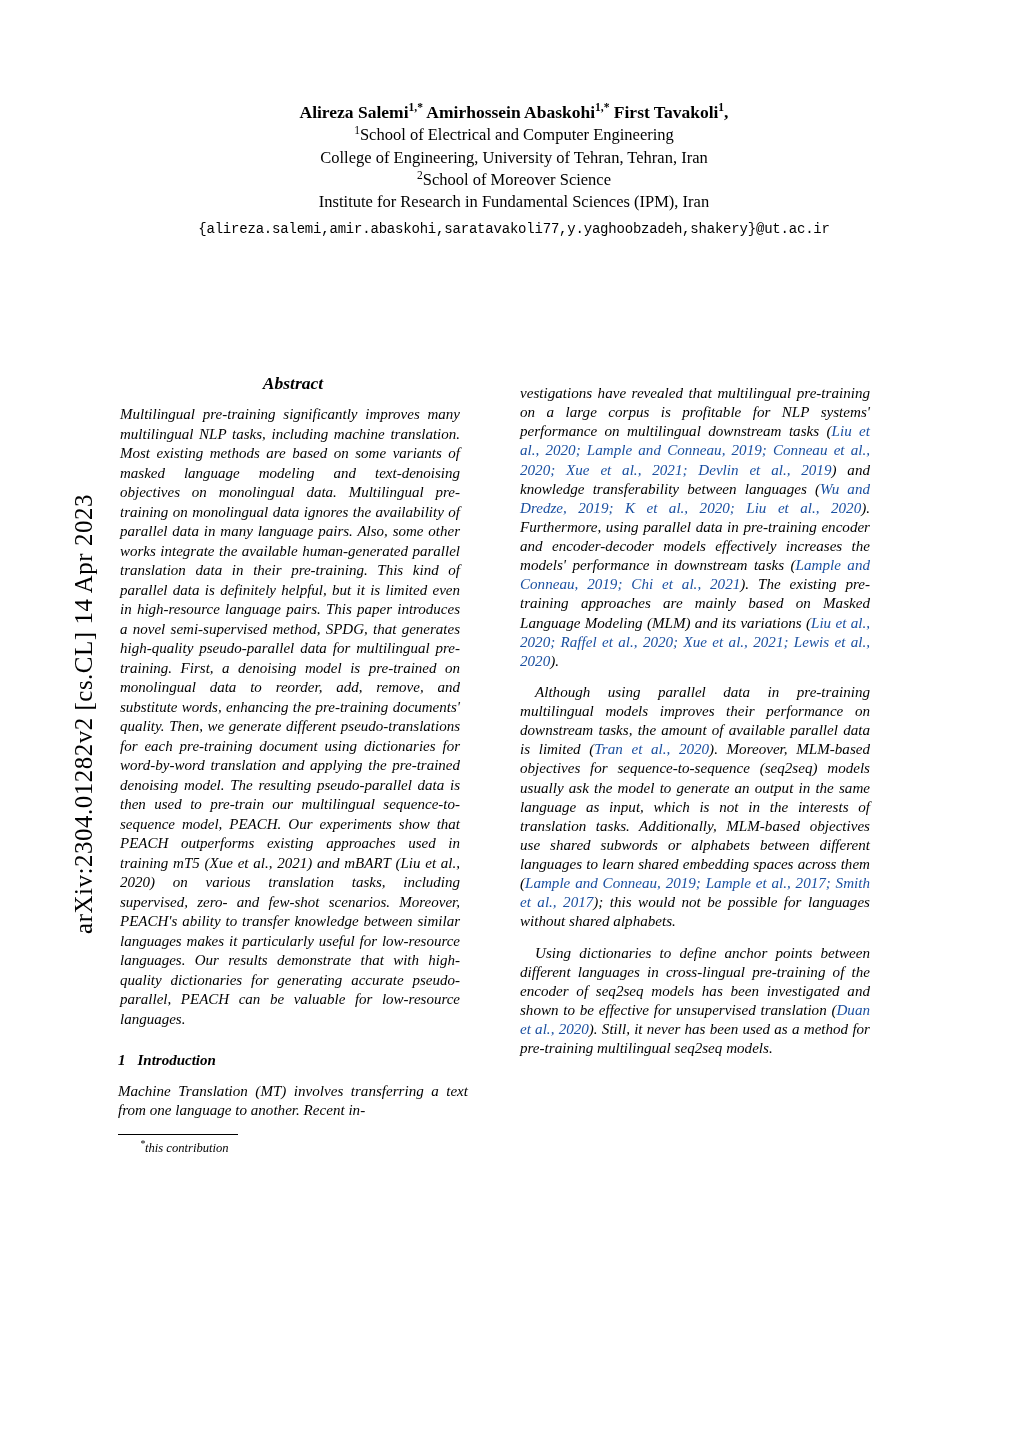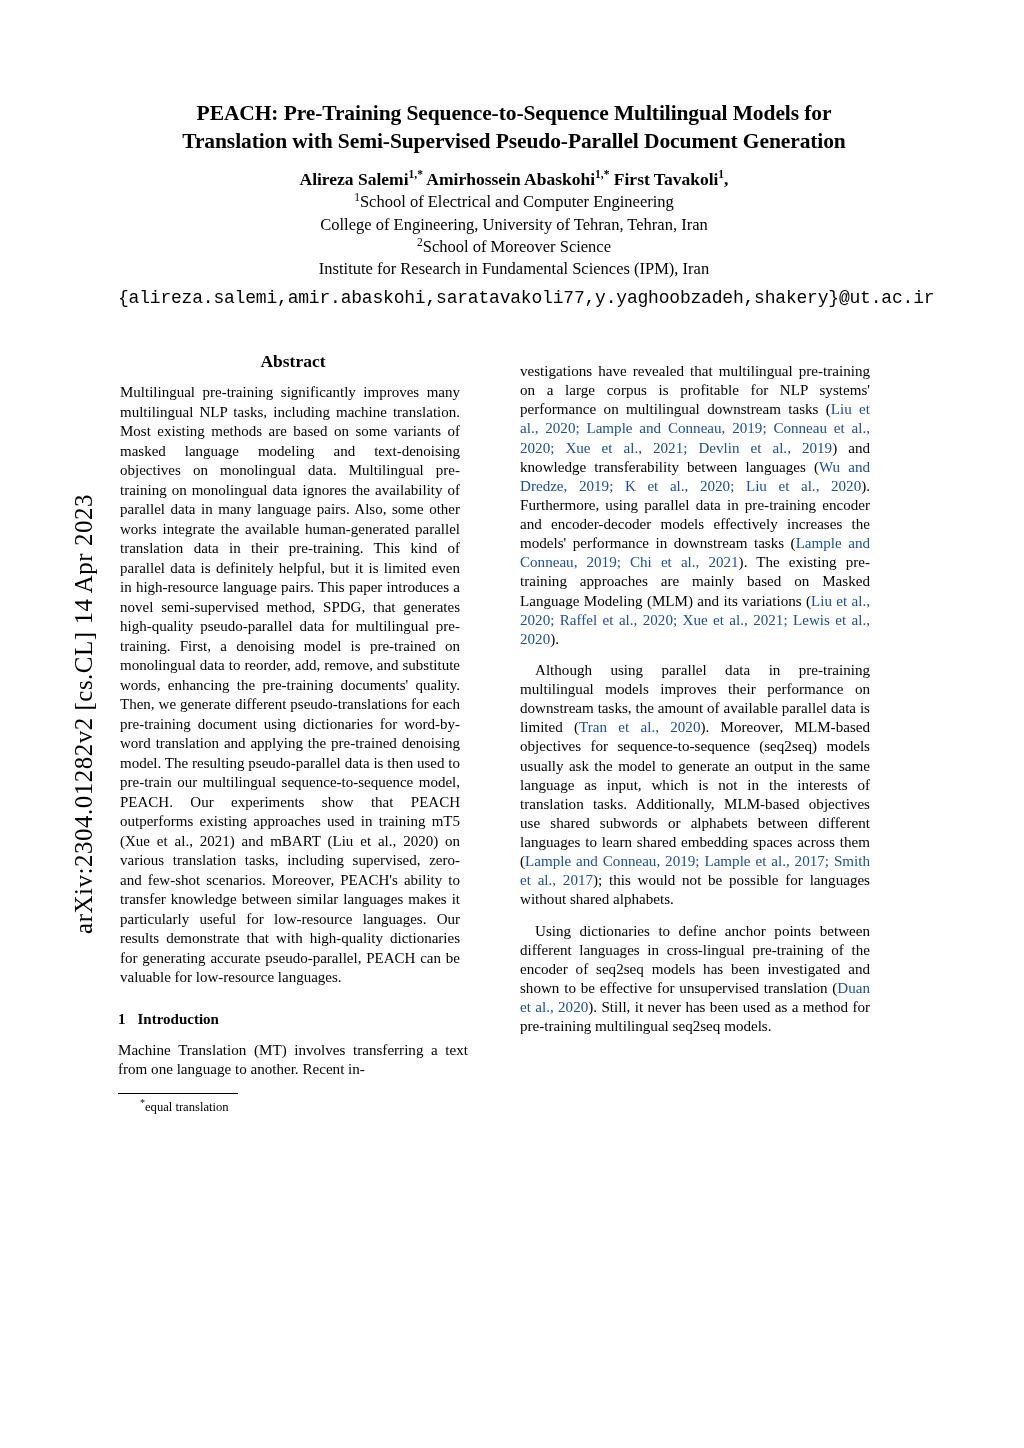--- a/index.html
+++ b/index.html
@@ -58,35 +58,36 @@
   }
   .affil {
     text-align: center;
     font-size: 16.5px;
     line-height: 1.36;
     font-weight: normal;
   }
   .emails {
     text-align: center;
     font-family: "Liberation Mono", monospace;
-    font-size: 18px;
+    font-size: 14px;
     margin-top: 7px;
     letter-spacing: -0.2px;
   }
   .sup-inline {
     font-size: 11.5px;
     vertical-align: super;
     line-height: 0;
   }
   .columns {
     position: absolute;
     left: 118px;
-    top: 350px;
+    top: 372px;
     width: 792px;
     height: 990px;
+    font-style: italic;
   }
   .col {
     position: absolute;
     top: 0;
     width: 350px;
     font-size: 15.1px;
     line-height: 1.268;
     text-align: justify;
     hyphens: auto;
   }
@@ -136,24 +137,20 @@
   }
 </style>
 </head>
 <body>
 
 <div class="page">
 
   <div class="arxiv-stamp">arXiv:2304.01282v2  [cs.CL]  14 Apr 2023</div>
 
   <div class="content">
-    <div class="title">
-      <span>PEACH: Pre-Training Sequence-to-Sequence Multilingual Models for</span><br>
-      <span>Translation with Semi-Supervised Pseudo-Parallel Document Generation</span>
-    </div>
 
     <div class="authors">
       <div>
         <span>Alireza Salemi</span><span class="sup-inline">1,</span><span class="sup-inline">*</span>
         <span>Amirhossein Abaskohi</span><span class="sup-inline">1,</span><span class="sup-inline">*</span>
         <span>First Tavakoli</span><span class="sup-inline">1</span>,
       </div>
     </div>
 
     <div class="affil">
@@ -173,21 +170,21 @@
       <div class="abstract-body">Multilingual pre-training significantly improves many multilingual NLP tasks, including machine translation. Most existing methods are based on some variants of masked language modeling and text-denoising objectives on monolingual data. Multilingual pre-training on monolingual data ignores the availability of parallel data in many language pairs. Also, some other works integrate the available human-generated parallel translation data in their pre-training. This kind of parallel data is definitely helpful, but it is limited even in high-resource language pairs. This paper introduces a novel semi-supervised method, SPDG, that generates high-quality pseudo-parallel data for multilingual pre-training. First, a denoising model is pre-trained on monolingual data to reorder, add, remove, and substitute words, enhancing the pre-training documents' quality. Then, we generate different pseudo-translations for each pre-training document using dictionaries for word-by-word translation and applying the pre-trained denoising model. The resulting pseudo-parallel data is then used to pre-train our multilingual sequence-to-sequence model, PEACH. Our experiments show that PEACH outperforms existing approaches used in training mT5 (Xue et al., 2021) and mBART (Liu et al., 2020) on various translation tasks, including supervised, zero- and few-shot scenarios. Moreover, PEACH's ability to transfer knowledge between similar languages makes it particularly useful for low-resource languages. Our results demonstrate that with high-quality dictionaries for generating accurate pseudo-parallel, PEACH can be valuable for low-resource languages.</div>
 
       <div class="section-head">
         <span class="num">1</span><span>Introduction</span>
       </div>
 
       <p class="para">Machine Translation (MT) involves transferring a text from one language to another. Recent in-</p>
 
       <div class="footnote-rule"></div>
       <div class="footnote">
-        <span class="fn-mark">*</span><span>equal translation</span>
+        <span class="fn-mark">*</span><span>this contribution</span>
       </div>
     </div>
 
     <div class="col col-right">
       <p class="para"><span>vestigations have revealed that multilingual pre-training on a large corpus is profitable for NLP systems' performance on multilingual downstream tasks (</span><span class="cite">Liu et al., 2020; Lample and Conneau, 2019; Conneau et al., 2020; Xue et al., 2021; Devlin et al., 2019</span><span>) and knowledge transferability between languages (</span><span class="cite">Wu and Dredze, 2019; K et al., 2020; Liu et al., 2020</span><span>). Furthermore, using parallel data in pre-training encoder and encoder-decoder models effectively increases the models' performance in downstream tasks (</span><span class="cite">Lample and Conneau, 2019; Chi et al., 2021</span><span>). The existing pre-training approaches are mainly based on Masked Language Modeling (MLM) and its variations (</span><span class="cite">Liu et al., 2020; Raffel et al., 2020; Xue et al., 2021; Lewis et al., 2020</span><span>).</span></p>
 
       <p class="para"><span>Although using parallel data in pre-training multilingual models improves their performance on downstream tasks, the amount of available parallel data is limited (</span><span class="cite">Tran et al., 2020</span><span>). Moreover, MLM-based objectives for sequence-to-sequence (seq2seq) models usually ask the model to generate an output in the same language as input, which is not in the interests of translation tasks. Additionally, MLM-based objectives use shared subwords or alphabets between different languages to learn shared embedding spaces across them (</span><span class="cite">Lample and Conneau, 2019; Lample et al., 2017; Smith et al., 2017</span><span>); this would not be possible for languages without shared alphabets.</span></p>
 
       <p class="para"><span>Using dictionaries to define anchor points between different languages in cross-lingual pre-training of the encoder of seq2seq models has been investigated and shown to be effective for unsupervised translation (</span><span class="cite">Duan et al., 2020</span><span>). Still, it never has been used as a method for pre-training multilingual seq2seq models.</span></p>
 

